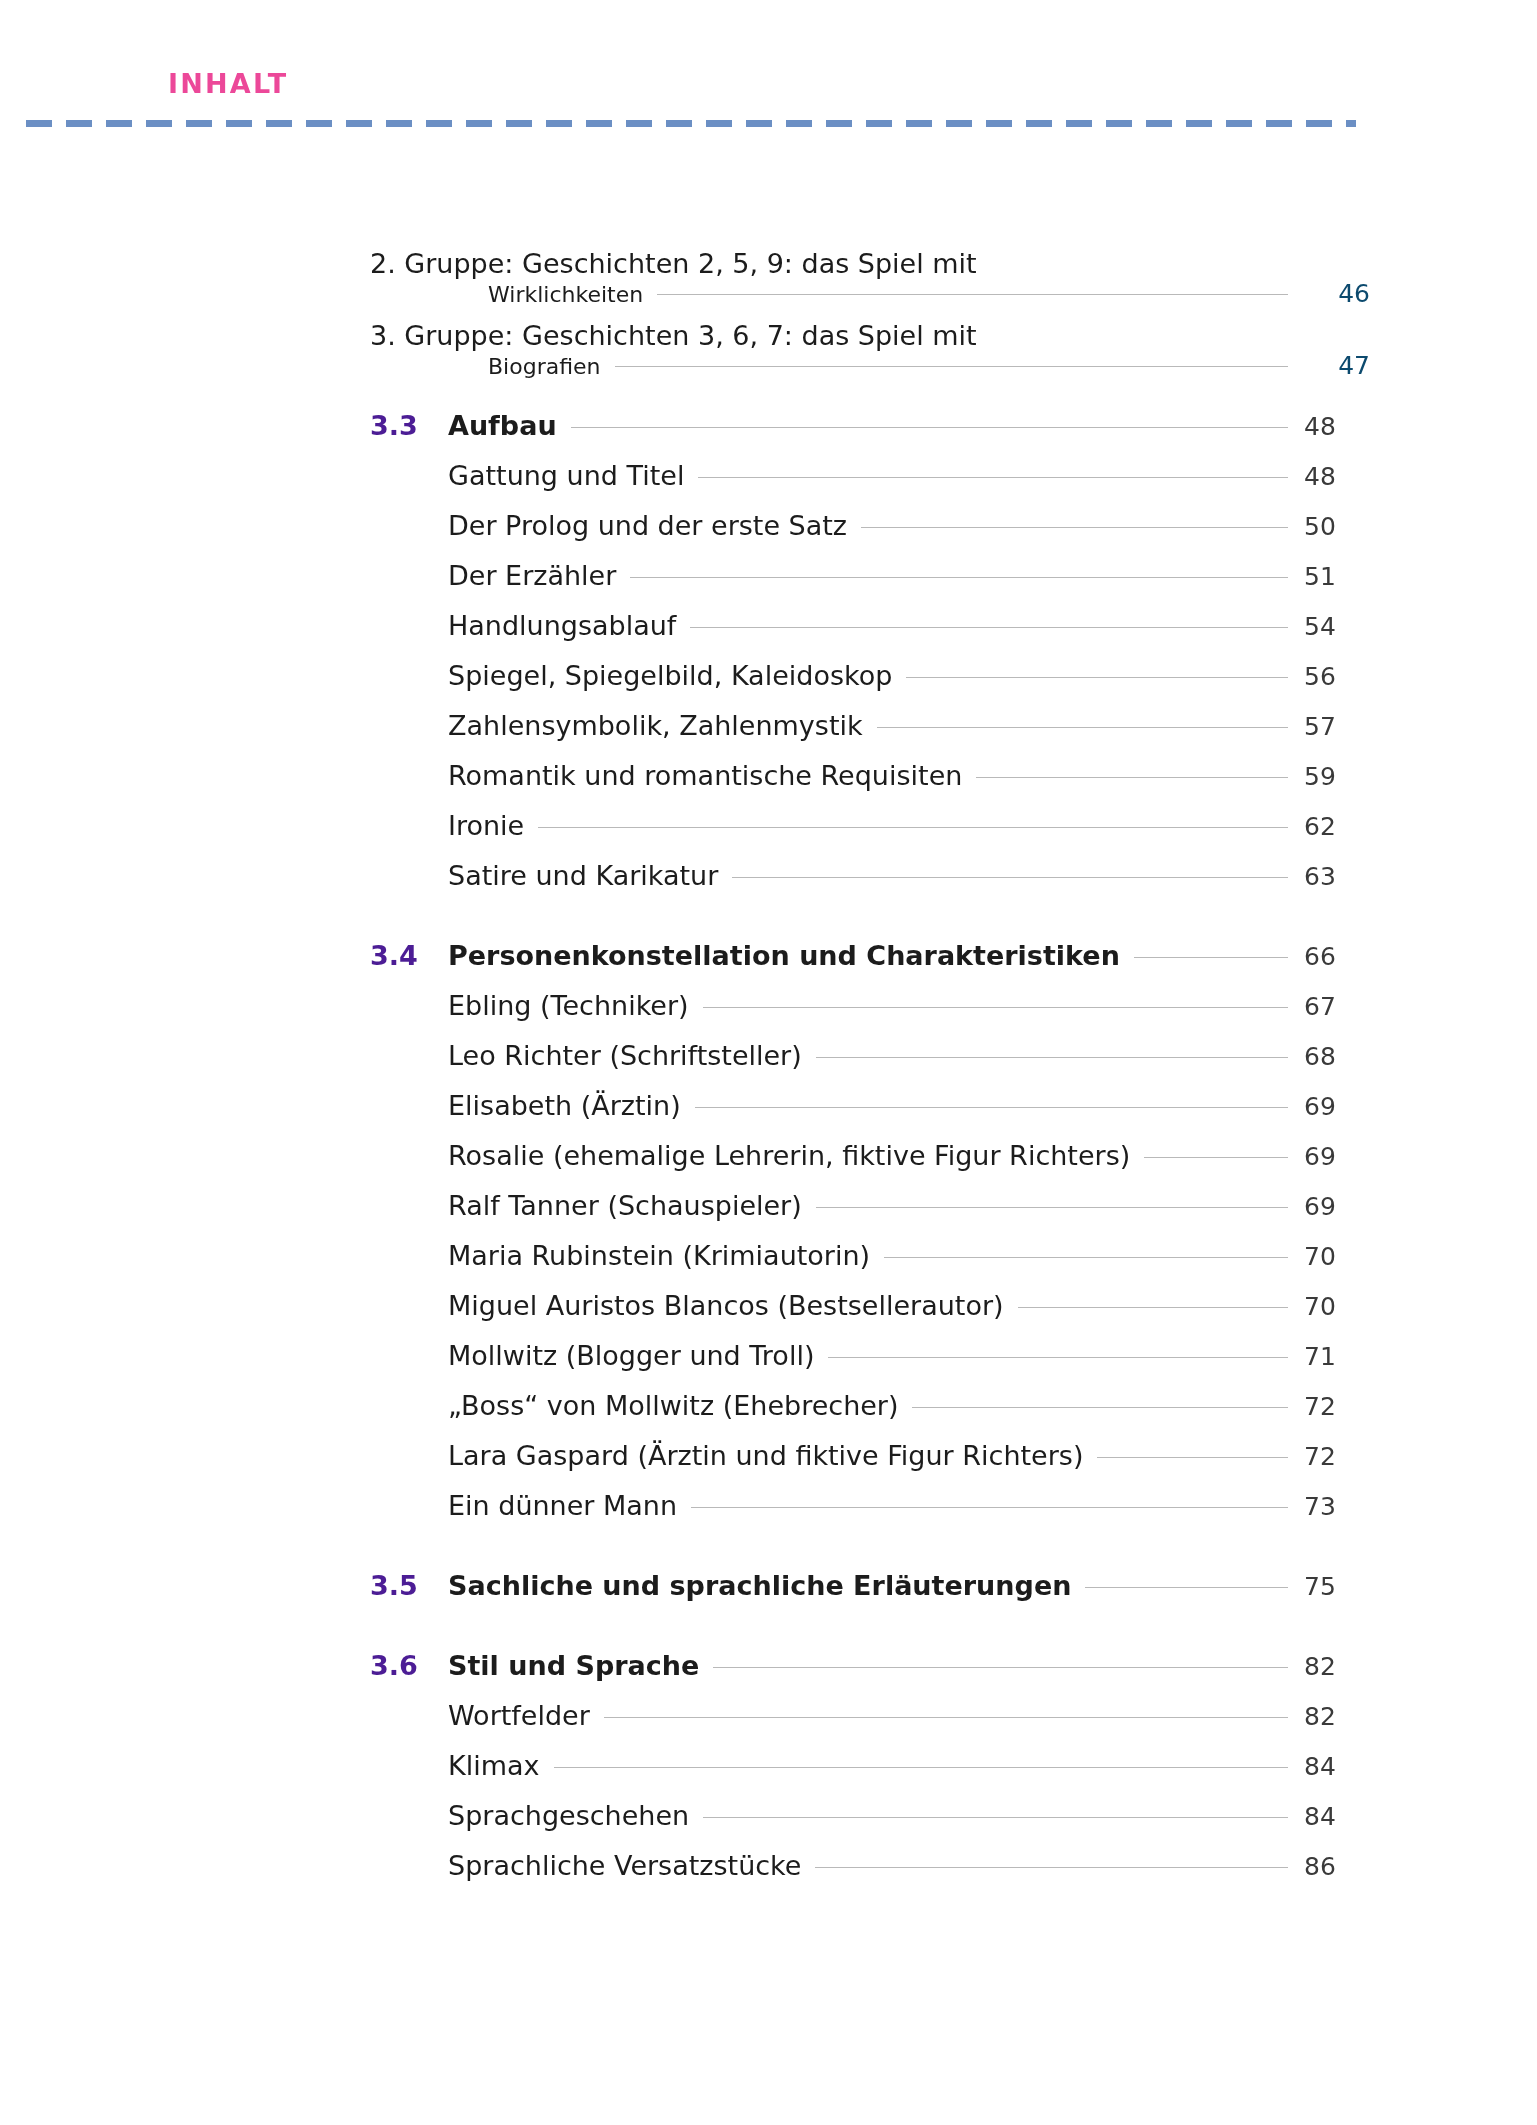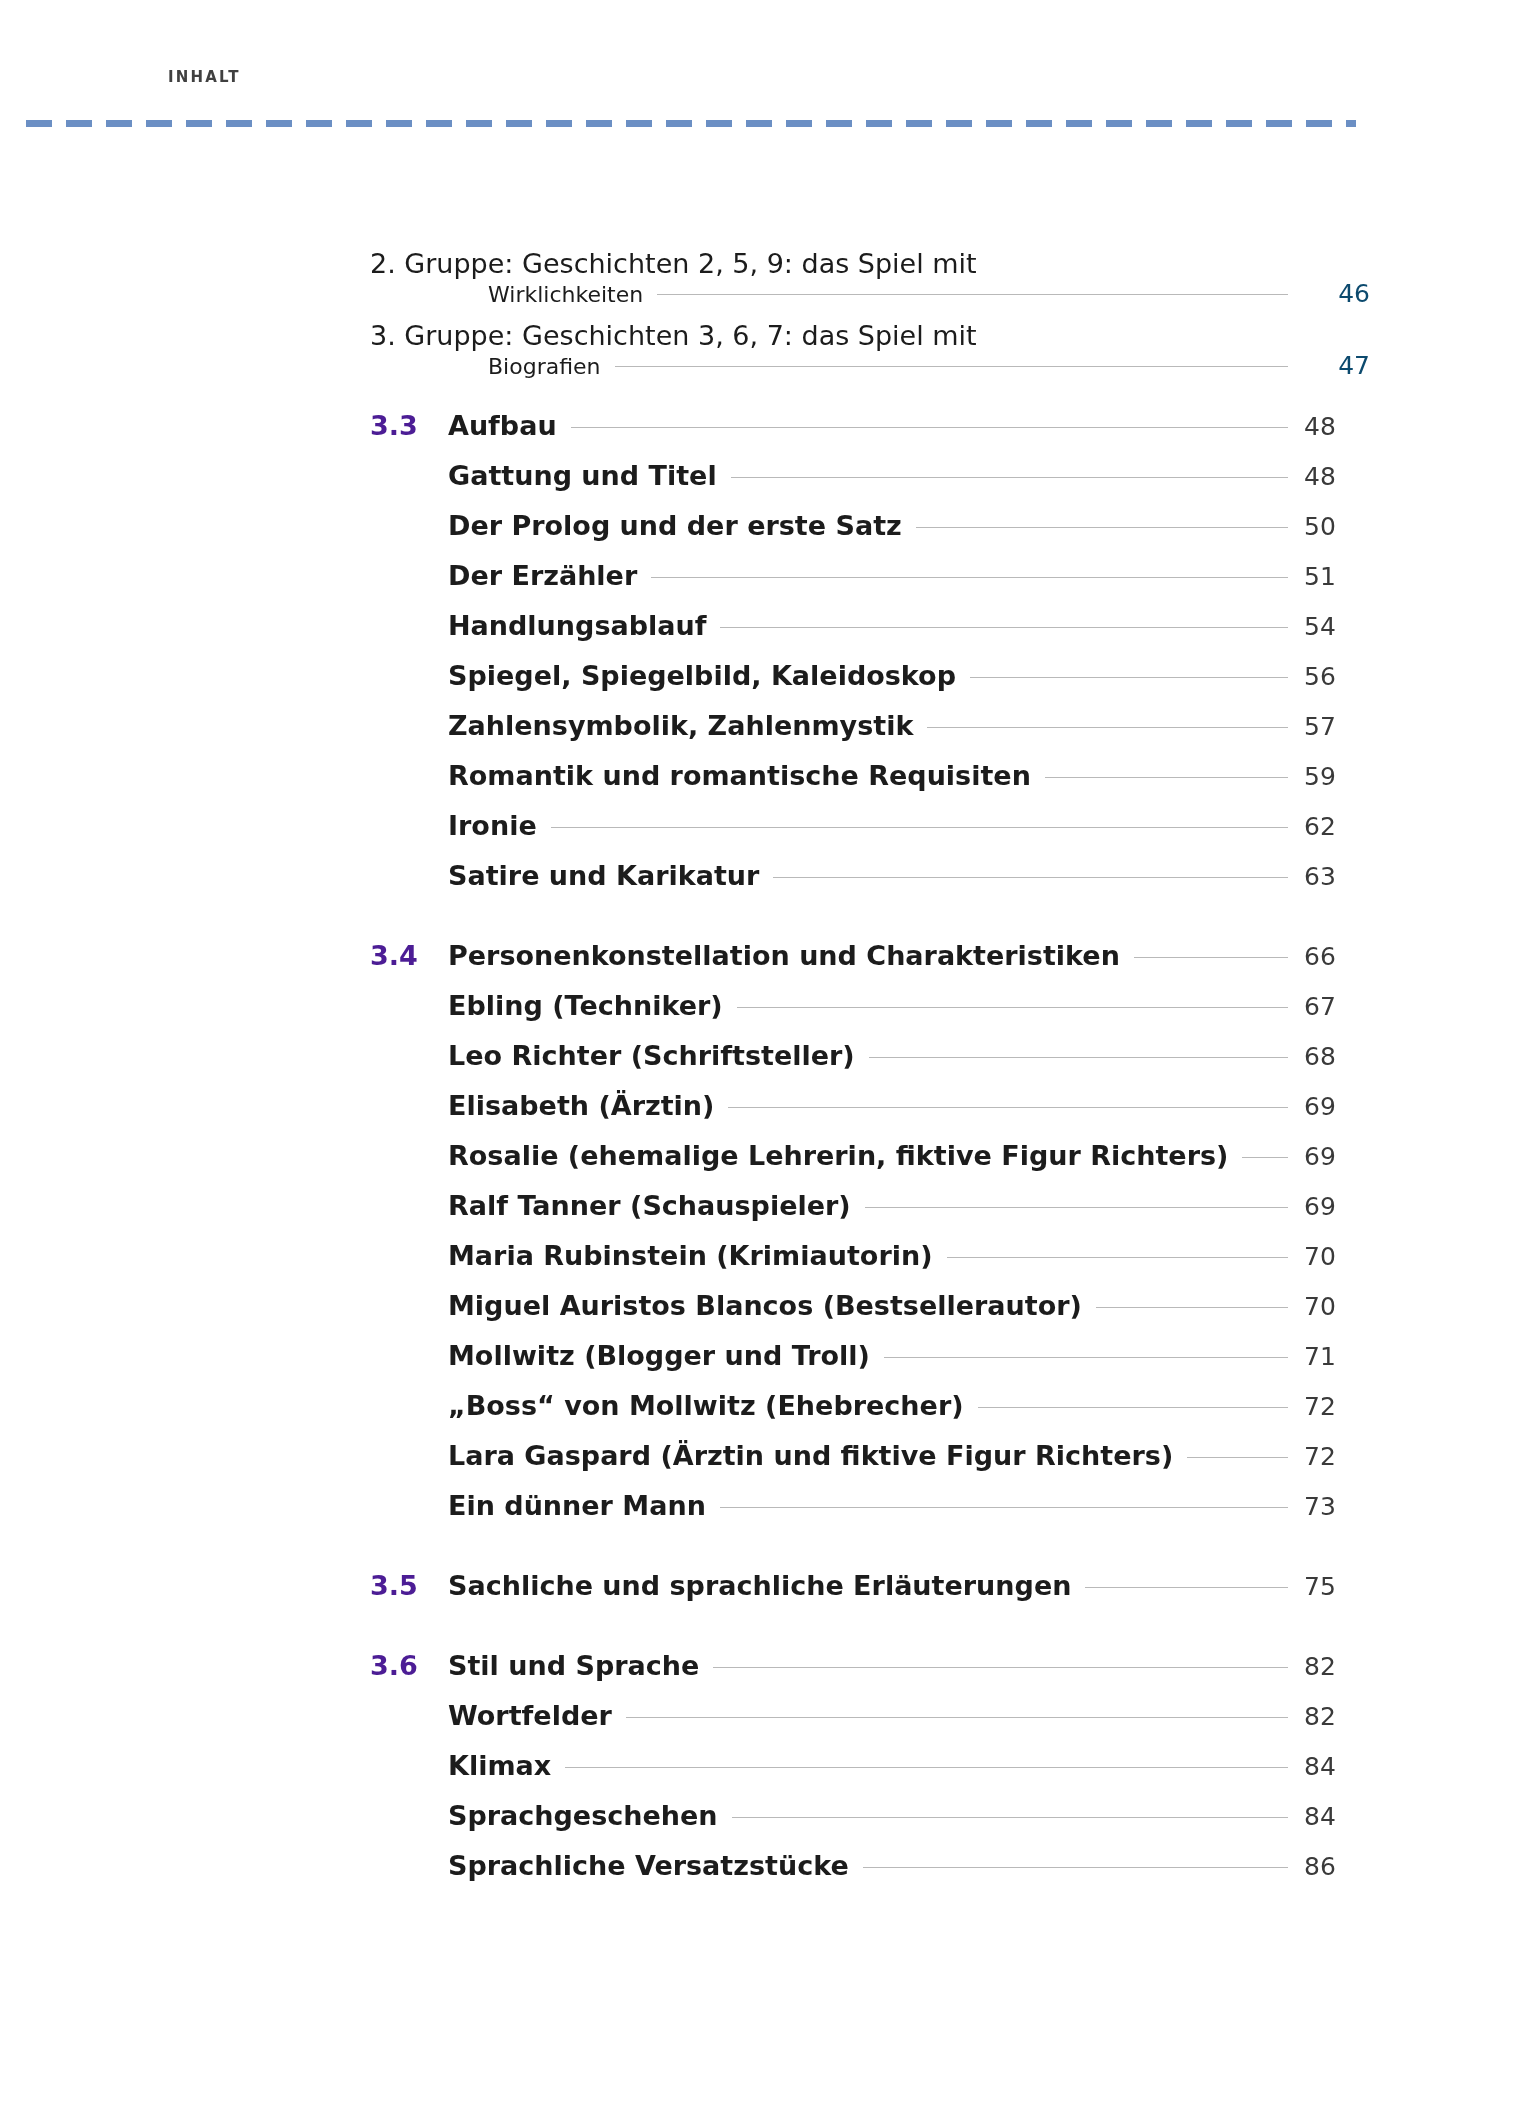--- a/index.html
+++ b/index.html
@@ -31,23 +31,23 @@
     position: absolute;
     left: 0;
     top: 0;
     width: 1537px;
     height: 140px;
   }
   .header-label {
     position: absolute;
     left: 168px;
     top: 68px;
-    font-size: 15px;
+    font-size: 27px;
     letter-spacing: 2.2px;
-    color: #404040;
+    color: #ec4899;
     font-weight: 600;
   }
   .dashed-rule {
     position: absolute;
     left: 26px;
     top: 120px;
     width: 1330px;
     height: 7px;
     background: repeating-linear-gradient(
       to right,
@@ -117,21 +117,21 @@
     font-weight: 700;
   }
   .lvl-sub .title {
     font-weight: 700;
   }
 
   .lvl-item .num {
     font-weight: 400;
   }
   .lvl-item .title {
-    font-weight: 700;
+    font-weight: 400;
   }
 
   
   .lvl-group {
     display: block;
     width: 1000px;
     margin-left: 370px;
     position: relative;
   }
   .lvl-group .grp-line1 {

